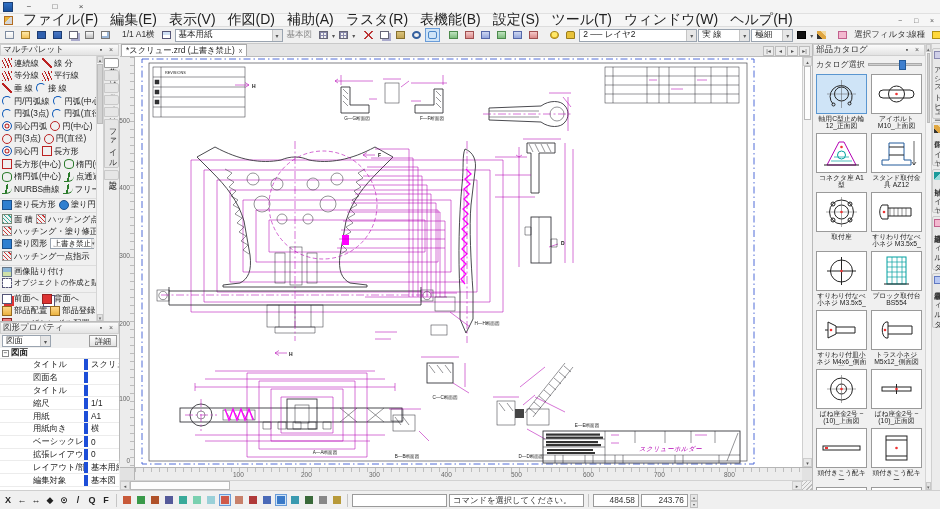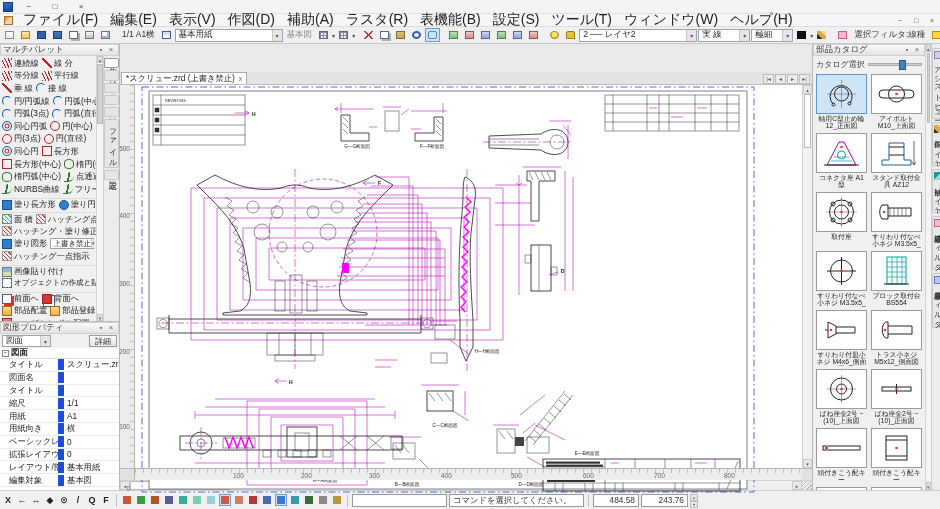--- a/index.html
+++ b/index.html
@@ -49,21 +49,21 @@
   .i-help i { background:#ffd83a; border:1px solid #b09010; }
   .tlabel { font-size:8.5px; color:#333; padding:0 3px; white-space:nowrap; }
   .combo { height:13px; background:#fff; border:1px solid #9aa4b0; display:flex; align-items:center; font-size:8.5px; padding-left:3px; white-space:nowrap; flex:none; }
   .combo .arr { width:10px; height:100%; margin-left:auto; background:#e6e6e6; border-left:1px solid #c5c5c5; font-size:6px; display:flex; align-items:center; justify-content:center; color:#555; }
   .drop { font-size:6px; color:#555; width:7px; text-align:center; }
 
   
   .workspace { display:flex; height:446px; }
 
   
-  .left-dock { width:120px; background:#f0f0f0; display:flex; flex-direction:column; border-right:1px solid #b9b9b9; }
+  .left-dock { width:120px; background:#f0f0f0; display:flex; flex-direction:column; border-right:1px solid #b9b9b9;border-radius:32px; }
   .panel-hdr { height:12px; background:linear-gradient(#fbfbfb,#e2e2e2); border:1px solid #cfcfcf; display:flex; align-items:center; font-size:8.5px; padding:0 2px; color:#333; flex:none; }
   .panel-hdr .sp { flex:1; }
   .hbtn { width:10px; height:10px; font-size:7px; line-height:9px; text-align:center; color:#555; }
   .palette-panel { height:277px; display:flex; flex-direction:column; }
   .pal-body { flex:1; display:flex; overflow:hidden; }
   .pal-tools { width:97px; overflow:hidden; padding-top:1px; }
   .pal-scroll { width:7px; background:#f4f4f4; border-left:1px solid #d5d5d5; display:flex; flex-direction:column; }
   .pal-scroll .a { height:7px; font-size:5px; text-align:center; color:#666; background:#e3e3e3; border:1px solid #c8c8c8; }
   .pal-scroll .th { height:60px; background:#d2d2d2; border:1px solid #bbb; margin:1px 0; }
   .pal-scroll .sp { flex:1; }
@@ -95,26 +95,26 @@
   .vtab { writing-mode:vertical-rl; font-size:8px; color:#333; padding:3px 1px; border:1px solid #c9c9c9; background:#e6e6e6; border-radius:0 2px 2px 0; letter-spacing:1px; }
   .vtab.active { background:#fff; border-color:#9a9a9a; font-weight:bold; }
   .props-panel { flex:1; display:flex; flex-direction:column; border-top:1px solid #bbb; overflow:hidden; }
   .props-combo-row { display:flex; gap:2px; padding:1px 2px; align-items:center; }
   .props-combo-row .combo { flex:1; height:12px; }
   .btn { height:12px; background:linear-gradient(#fdfdfd,#e3e3e3); border:1px solid #9a9a9a; font-size:8px; padding:0 5px; display:flex; align-items:center; color:#333;margin-left:36px; }
   .pgroup { height:11px; display:flex; align-items:center; background:#fff; border-bottom:1px solid #ddd; font-size:8.5px; font-weight:bold; padding-left:2px; gap:2px; }
   .pgroup .box { width:7px; height:7px; border:1px solid #888; font-size:6px; line-height:5px; text-align:center; color:#555; background:#fff; }
   .props-grid { flex:1; background:#fff; overflow:hidden; }
   .pgr { display:flex; height:12.8px; border-bottom:1px solid #ececec; font-size:8.3px; align-items:center; }
-  .pgr .lbl { width:64px; padding-left:9px; color:#222; border-right:6px solid #1d4ed8; white-space:nowrap; overflow:hidden; }
+  .pgr .lbl { width:64px; padding-left:9px; color:#222; border-right:4px solid #1d4ed8; white-space:nowrap; overflow:hidden;margin-left:24px; }
   .pgr .val { flex:1; padding-left:3px; color:#222; white-space:nowrap; overflow:hidden; }
 
   
   .doc-area { flex:1; display:flex; flex-direction:column; background:#e9e9e9; min-width:0; }
-  .doc-tabs { height:13px; display:flex; align-items:flex-end; background:#e4e4e4; border-bottom:1px solid #bbb;margin-top:28px; }
+  .doc-tabs { height:13px; display:flex; align-items:flex-end; background:#e4e4e4; border-bottom:1px solid #bbb; }
   .doc-tab { height:12px; background:#fff; border:1px solid #aaa; border-bottom:none; display:flex; align-items:center; font-size:8.3px; padding:0 4px; gap:4px; margin-left:1px; color:#222; }
   .doc-tab .x { font-size:7px; color:#666; }
   .tabnav { margin-left:auto; display:flex; gap:1px; padding-right:2px; }
   .tabnav div { width:11px; height:10px; background:#ececec; border:1px solid #bdbdbd; font-size:6px; text-align:center; line-height:9px; color:#555; }
   .canvas-wrap { display:flex; height:410px; }
   .vruler { width:15px; background:#ececec; border-right:1px solid #b5b5b5; position:relative; font-size:6.5px; color:#666;
     background-image:repeating-linear-gradient(#bdbdbd 0 1px,transparent 1px 8px); background-size:4px 100%; background-repeat:no-repeat; background-position:right; }
   .vruler span { position:absolute; right:4px; }
   .canvas { flex:1; background:#fff; position:relative; }
   .canvas svg { position:absolute; inset:0; }

